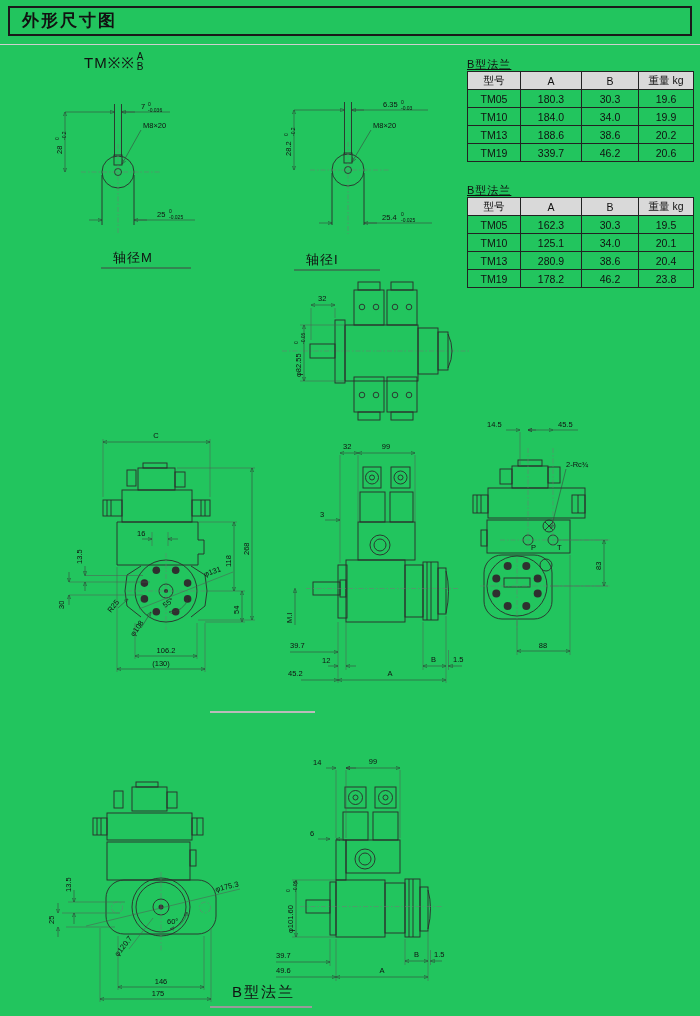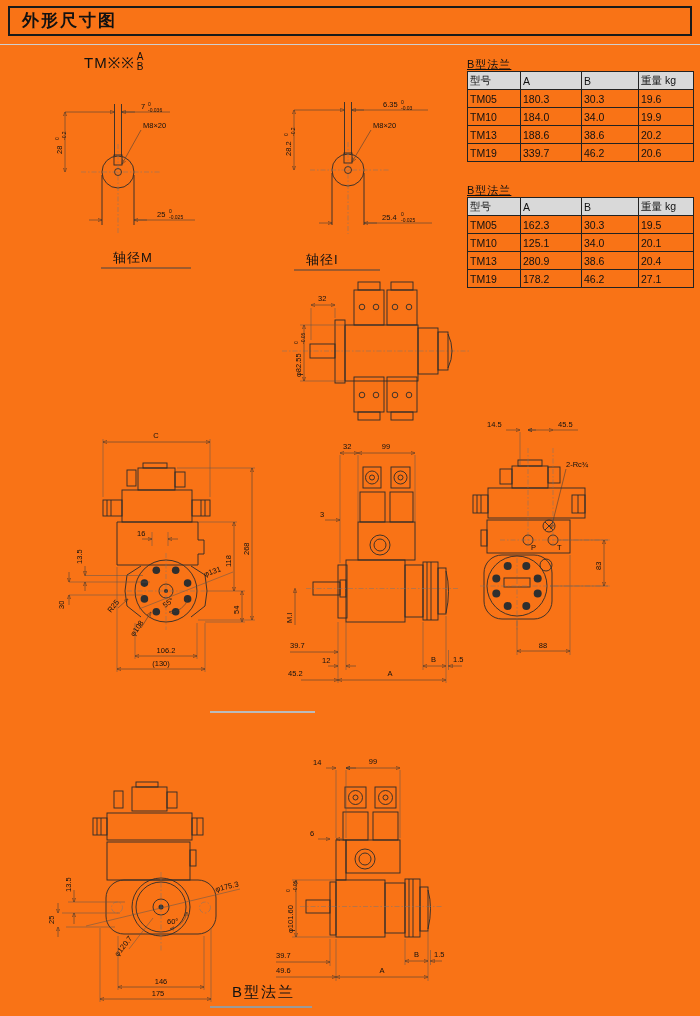--- a/index.html
+++ b/index.html
@@ -1,23 +1,23 @@
 <!DOCTYPE html>
 <html><head>
 <meta charset="utf-8">
 <style>
   html,body{margin:0;padding:0;background:#e8e8e8}
-  #page{position:relative;width:700px;height:1016px;background:#f97316;font-family:"Liberation Sans",sans-serif;overflow:hidden;margin:0 auto}
+  #page{position:relative;width:700px;height:1016px;background:#22c55e;font-family:"Liberation Sans",sans-serif;overflow:hidden;margin:0 auto}
   #title-box{position:absolute;left:8px;top:6px;width:668px;height:26px;border:2px solid #1a1a1a;font-size:17px;font-weight:bold;line-height:26px;padding-left:12px;color:#111;letter-spacing:2px}
   #title-underline{position:absolute;left:0;top:44px;width:700px;height:1px;background:#cfcfcf}
   #model-code{position:absolute;left:84px;top:52px;display:flex;align-items:flex-start;font-size:15px;color:#111;letter-spacing:1px}
   #model-code .stack{display:flex;flex-direction:column;font-size:10px;line-height:10px;text-align:center;margin:0 2px}
   .tcap{position:absolute;font-size:11px;color:#111;text-decoration:underline;letter-spacing:1px}
   table.dtable{position:absolute;border-collapse:collapse;font-size:10.5px;color:#111;table-layout:fixed}
-  .dtable th,.dtable td{border:1px solid #222;text-align:left;padding:1px 2px;height:15px;font-weight:normal}
+  .dtable th,.dtable td{border:1px solid #222;text-align:center;padding:1px 2px;height:15px;font-weight:normal}
   .dtable th{background:#d9d9d9}
   svg{position:absolute;overflow:visible}
   svg line,svg rect,svg circle,svg path,svg polyline{stroke:#2b2b2b;fill:none;stroke-width:0.9}
   svg .dash{stroke:#777;stroke-width:0.5;stroke-dasharray:5 2 1.5 2}
   svg .dim{stroke:#3a3a3a;stroke-width:0.55}
   svg .thin{stroke:#555;stroke-width:0.5}
   svg .bolt{fill:#2f2f2f;stroke:none}
   svg text{fill:#111;stroke:none;font-size:7.5px;font-family:"Liberation Sans",sans-serif}
   svg text.tol{font-size:5px}
   svg text.cap{font-size:13px;letter-spacing:1px}
@@ -182,21 +182,21 @@
     <tr>
           <td>TM13</td>
           <td>280.9</td>
           <td>38.6</td>
           <td>20.4</td>
         </tr>
     <tr>
           <td>TM19</td>
           <td>178.2</td>
           <td>46.2</td>
-          <td>27.1</td>
+          <td>23.8</td>
         </tr>
   </tbody>
     </table>
 
 
   <svg style="left:278px;top:278px" width="196" height="146">
     <g>
       <line class="dash" x1="4" y1="73" x2="192" y2="73"></line>
       <rect x="32" y="66" width="25" height="14"></rect>
       <rect x="57" y="42" width="10" height="63"></rect>

